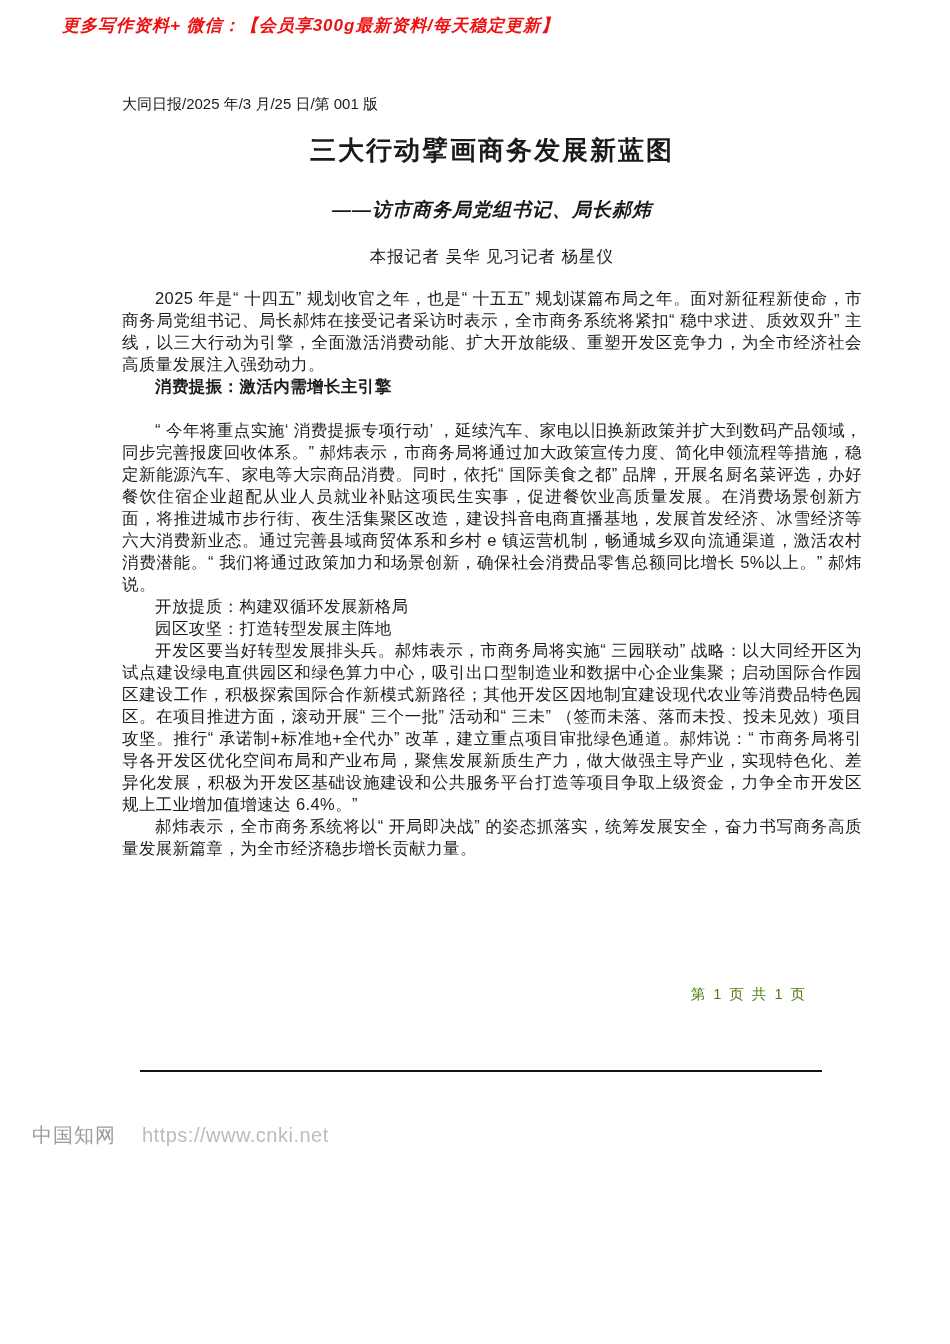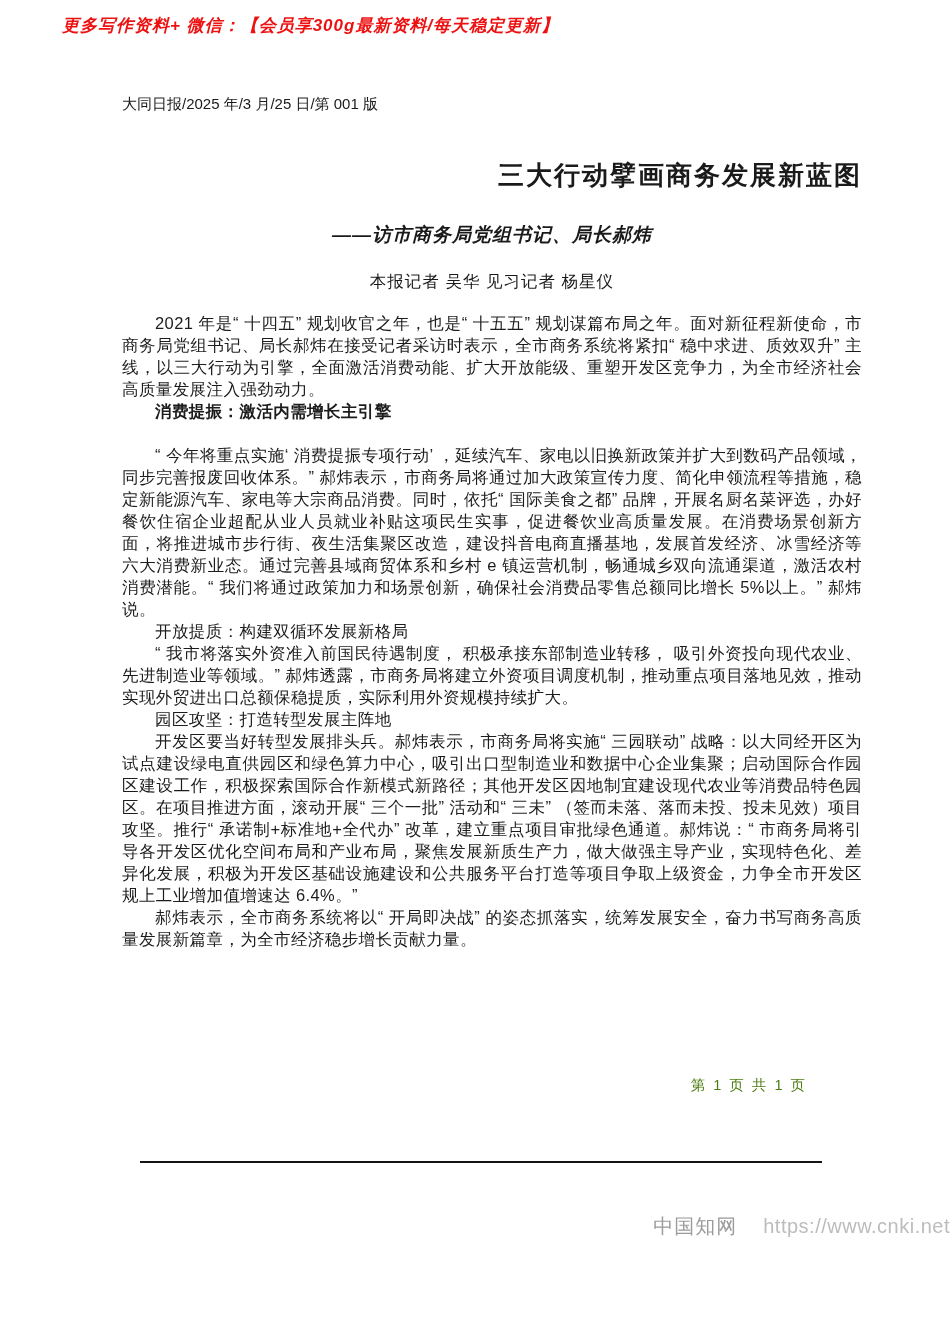--- a/index.html
+++ b/index.html
@@ -23,22 +23,22 @@
   .content {
     width: 740px;
     margin-left: 122px;
   }
   .dateline {
     margin-top: 56px;
     font-size: 15px;
     line-height: 20px;
   }
   .title {
-    margin: 44px 0 0 0;
-    text-align: right;
+    margin: 19px 0 0 0;
+    text-align: center;
     font-size: 26px;
     font-weight: bold;
     letter-spacing: 2px;
     line-height: 34px;
   }
   .subtitle {
     margin: 30px 0 0 0;
     text-align: center;
     font-size: 19px;
     font-weight: bold;
@@ -77,21 +77,20 @@
     margin: 66px 0 0 140px;
     width: 682px;
     height: 0;
     border-top: 2px solid #151515;
   }
   .branding {
     margin: 50px 0 0 32px;
     font-size: 20px;
     color: #9b9b9b;
     letter-spacing: 1px;
-    text-align: right;
   }
   .branding .url {
     margin-left: 26px;
     color: #bcbcbc;
     letter-spacing: 0.5px;
   }
 </style>
 </head>
 <body>
 
@@ -100,25 +99,24 @@
 <div class="content">
   <div class="dateline">大同日报/2025 年/3 月/25 日/第 001 版</div>
 
   <h1 class="title">三大行动擘画商务发展新蓝图</h1>
 
   <h2 class="subtitle">——访市商务局党组书记、局长郝炜</h2>
 
   <div class="byline">本报记者 吴华 见习记者 杨星仪</div>
 
   <div class="article-body">
-      <p class="body">2021 年是“ 十四五” 规划收官之年，也是“ 十五五” 规划谋篇布局之年。面对新征程新使命，市商务局党组书记、局长郝炜在接受记者采访时表示，全市商务系统将紧扣“ 稳中求进、质效双升” 主线，以三大行动为引擎，全面激活消费动能、扩大开放能级、重塑开发区竞争力，为全市经济社会高质量发展注入强劲动力。</p>
+      <p class="body">2025 年是“ 十四五” 规划收官之年，也是“ 十五五” 规划谋篇布局之年。面对新征程新使命，市商务局党组书记、局长郝炜在接受记者采访时表示，全市商务系统将紧扣“ 稳中求进、质效双升” 主线，以三大行动为引擎，全面激活消费动能、扩大开放能级、重塑开发区竞争力，为全市经济社会高质量发展注入强劲动力。</p>
       <p class="subhead gap-after">消费提振：激活内需增长主引擎</p>
       <p class="body">“ 今年将重点实施‘ 消费提振专项行动’ ，延续汽车、家电以旧换新政策并扩大到数码产品领域，同步完善报废回收体系。” 郝炜表示，市商务局将通过加大政策宣传力度、简化申领流程等措施，稳定新能源汽车、家电等大宗商品消费。同时，依托“ 国际美食之都” 品牌，开展名厨名菜评选，办好餐饮住宿企业超配从业人员就业补贴这项民生实事，促进餐饮业高质量发展。在消费场景创新方面，将推进城市步行街、夜生活集聚区改造，建设抖音电商直播基地，发展首发经济、冰雪经济等六大消费新业态。通过完善县域商贸体系和乡村 e 镇运营机制，畅通城乡双向流通渠道，激活农村消费潜能。“ 我们将通过政策加力和场景创新，确保社会消费品零售总额同比增长 5%以上。” 郝炜说。</p>
       <p class="subhead">开放提质：构建双循环发展新格局</p>
-      <p class="body">“ 我市将落实外资准入前国民待遇制度， 积极承接东部制造业转移， 吸引外资投向现代农业、先进制造业等领域。” 郝炜透露，市商务局将建立外资项目调度机制，推动重点项目落地见效，推动实现外贸进出口总额保稳提质，实际利用外资规模持续扩大。</p>
       <p class="subhead">园区攻坚：打造转型发展主阵地</p>
       <p class="body">开发区要当好转型发展排头兵。郝炜表示，市商务局将实施“ 三园联动” 战略：以大同经开区为试点建设绿电直供园区和绿色算力中心，吸引出口型制造业和数据中心企业集聚；启动国际合作园区建设工作，积极探索国际合作新模式新路径；其他开发区因地制宜建设现代农业等消费品特色园区。在项目推进方面，滚动开展“ 三个一批” 活动和“ 三未” （签而未落、落而未投、投未见效）项目攻坚。推行“ 承诺制+标准地+全代办” 改革，建立重点项目审批绿色通道。郝炜说：“ 市商务局将引导各开发区优化空间布局和产业布局，聚焦发展新质生产力，做大做强主导产业，实现特色化、差异化发展，积极为开发区基础设施建设和公共服务平台打造等项目争取上级资金，力争全市开发区规上工业增加值增速达 6.4%。”</p>
       <p class="body">郝炜表示，全市商务系统将以“ 开局即决战” 的姿态抓落实，统筹发展安全，奋力书写商务高质量发展新篇章，为全市经济稳步增长贡献力量。</p>
     </div>
 
   <div class="pagenum">第 1 页 共 1 页</div>
 </div>
 
 <div class="rule"></div>
 

